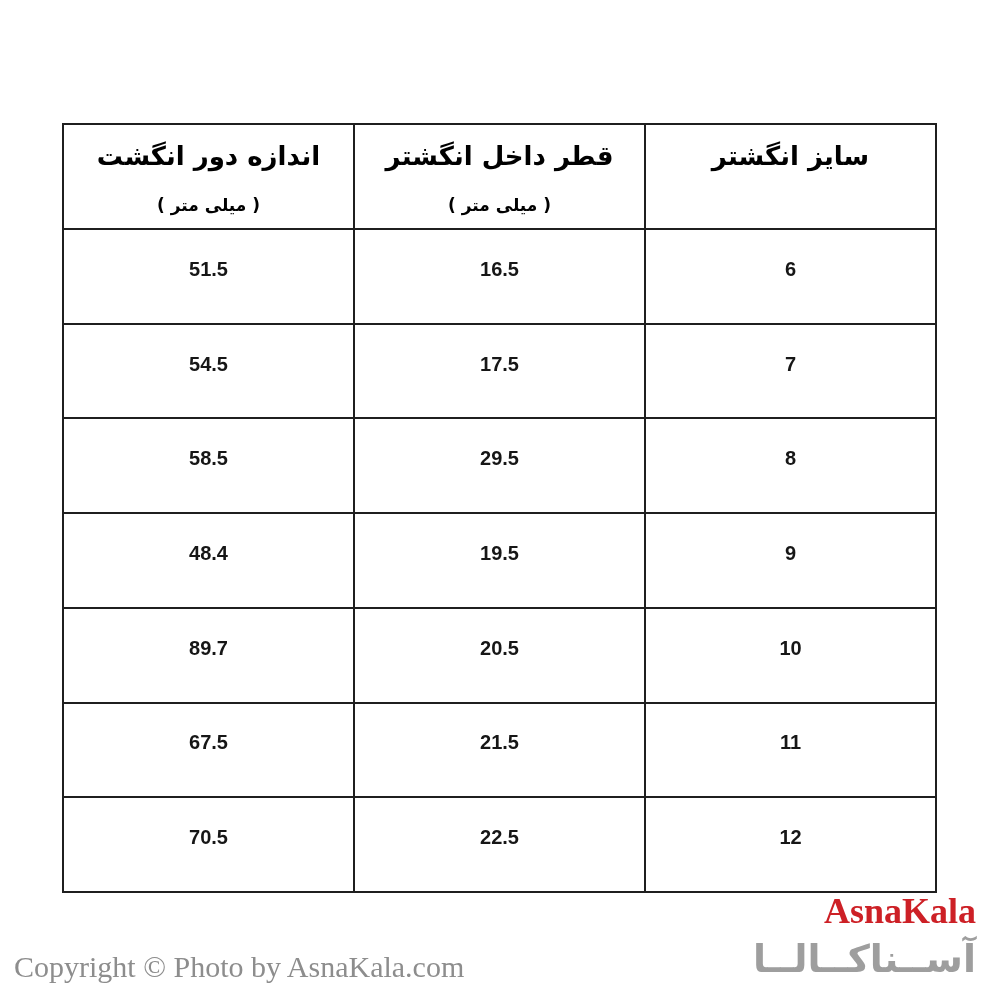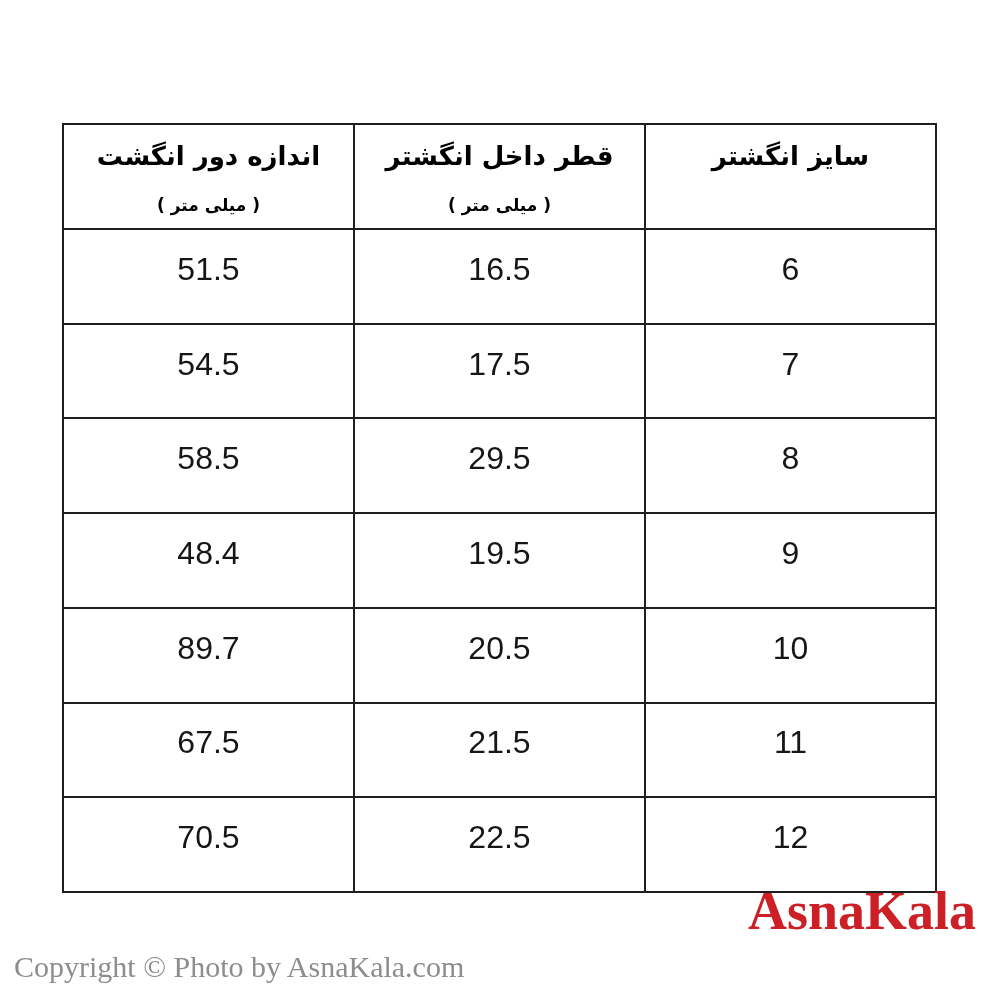--- a/index.html
+++ b/index.html
@@ -41,22 +41,22 @@
     height: 105px;
     font-size: 26px;
     font-weight: bold;
     color: #000000;
     vertical-align: top;
     padding-top: 16px;
   }
   .th-inner { display: flex; flex-direction: column; gap: 24px; align-items: center; }
   .th-line2 { font-size: 17px; }
   table.size-table td {
-    font-size: 32px;
-    font-weight: normal;
+    font-size: 20px;
+    font-weight: bold;
     color: #161616;
     font-family: "Liberation Sans", "DejaVu Sans", sans-serif;
     padding-bottom: 14px;
   }
 
   .copyright {
     position: absolute;
     left: 14px; top: 950px;
     font-family: "Liberation Serif", "DejaVu Serif", serif;
     font-size: 30px;
@@ -66,21 +66,21 @@
   }
 
   .logo {
     position: absolute;
     right: 24px; top: 886px;
     text-align: right;
   }
   .logo-en {
     font-family: "Liberation Serif", "DejaVu Serif", serif;
     font-weight: bold;
-    font-size: 54px;
+    font-size: 36px;
     line-height: 50px;
     color: #cd2026;
     letter-spacing: 0px;
   }
   .logo-fa {
     direction: rtl;
     font-weight: bold;
     font-size: 38px;
     line-height: 46px;
     color: #9e9e9e;
@@ -152,15 +152,16 @@
           <td>22.5</td>
           <td>70.5</td>
         </tr>
       </tbody>
   </table>
 
   <div class="copyright">Copyright © Photo by AsnaKala.com</div>
 
   <div class="logo">
     <div class="logo-en">AsnaKala</div>
+    <div class="logo-fa">آســناکــالــا</div>
   </div>
 
 </div>
 
 </body></html>

